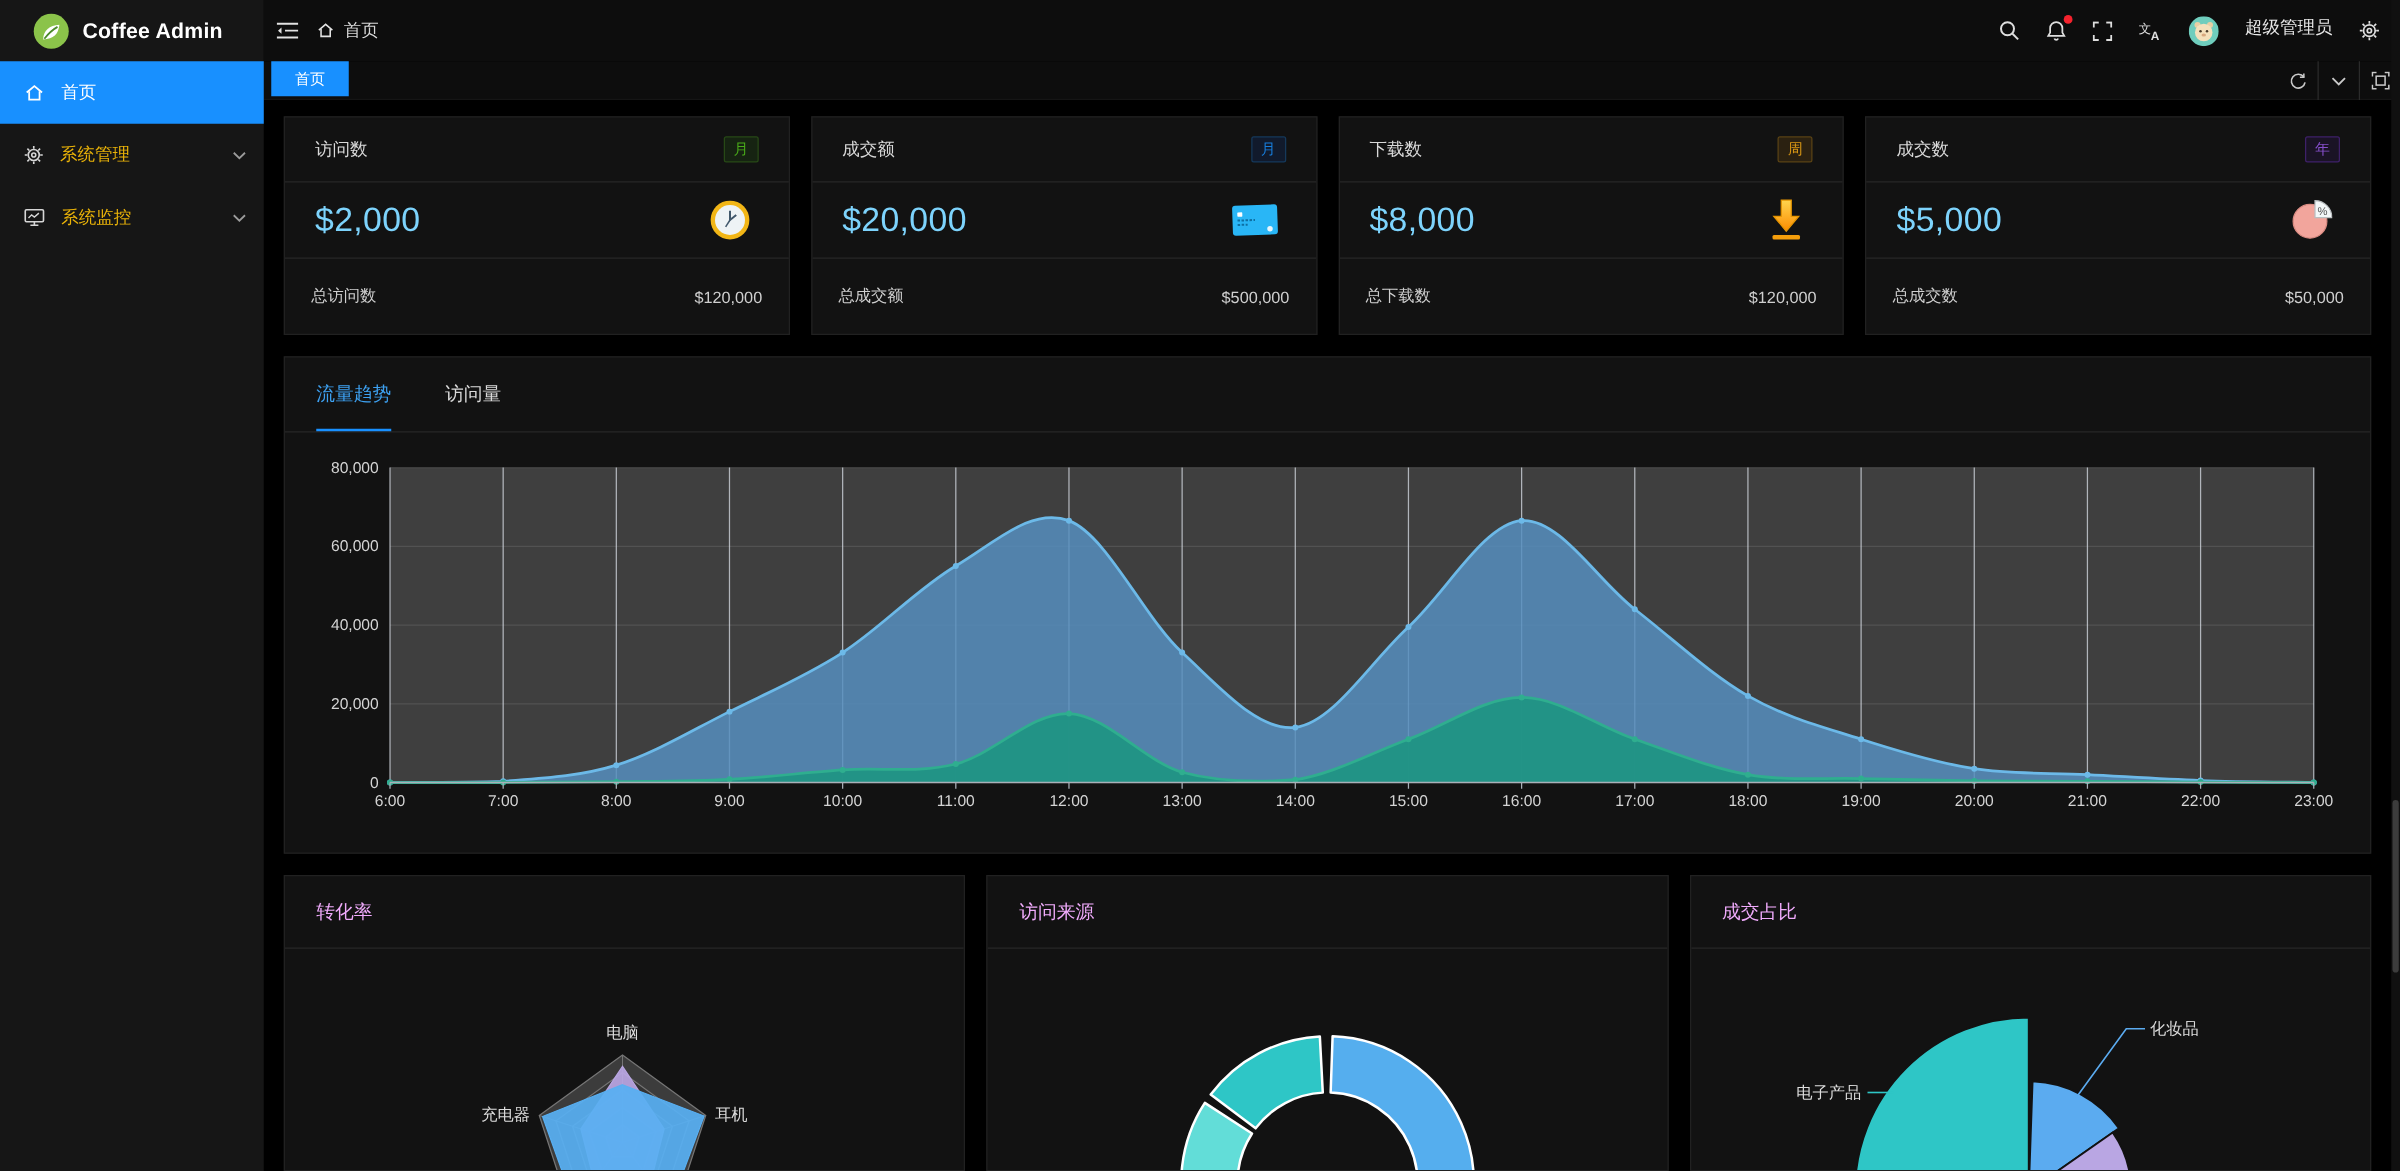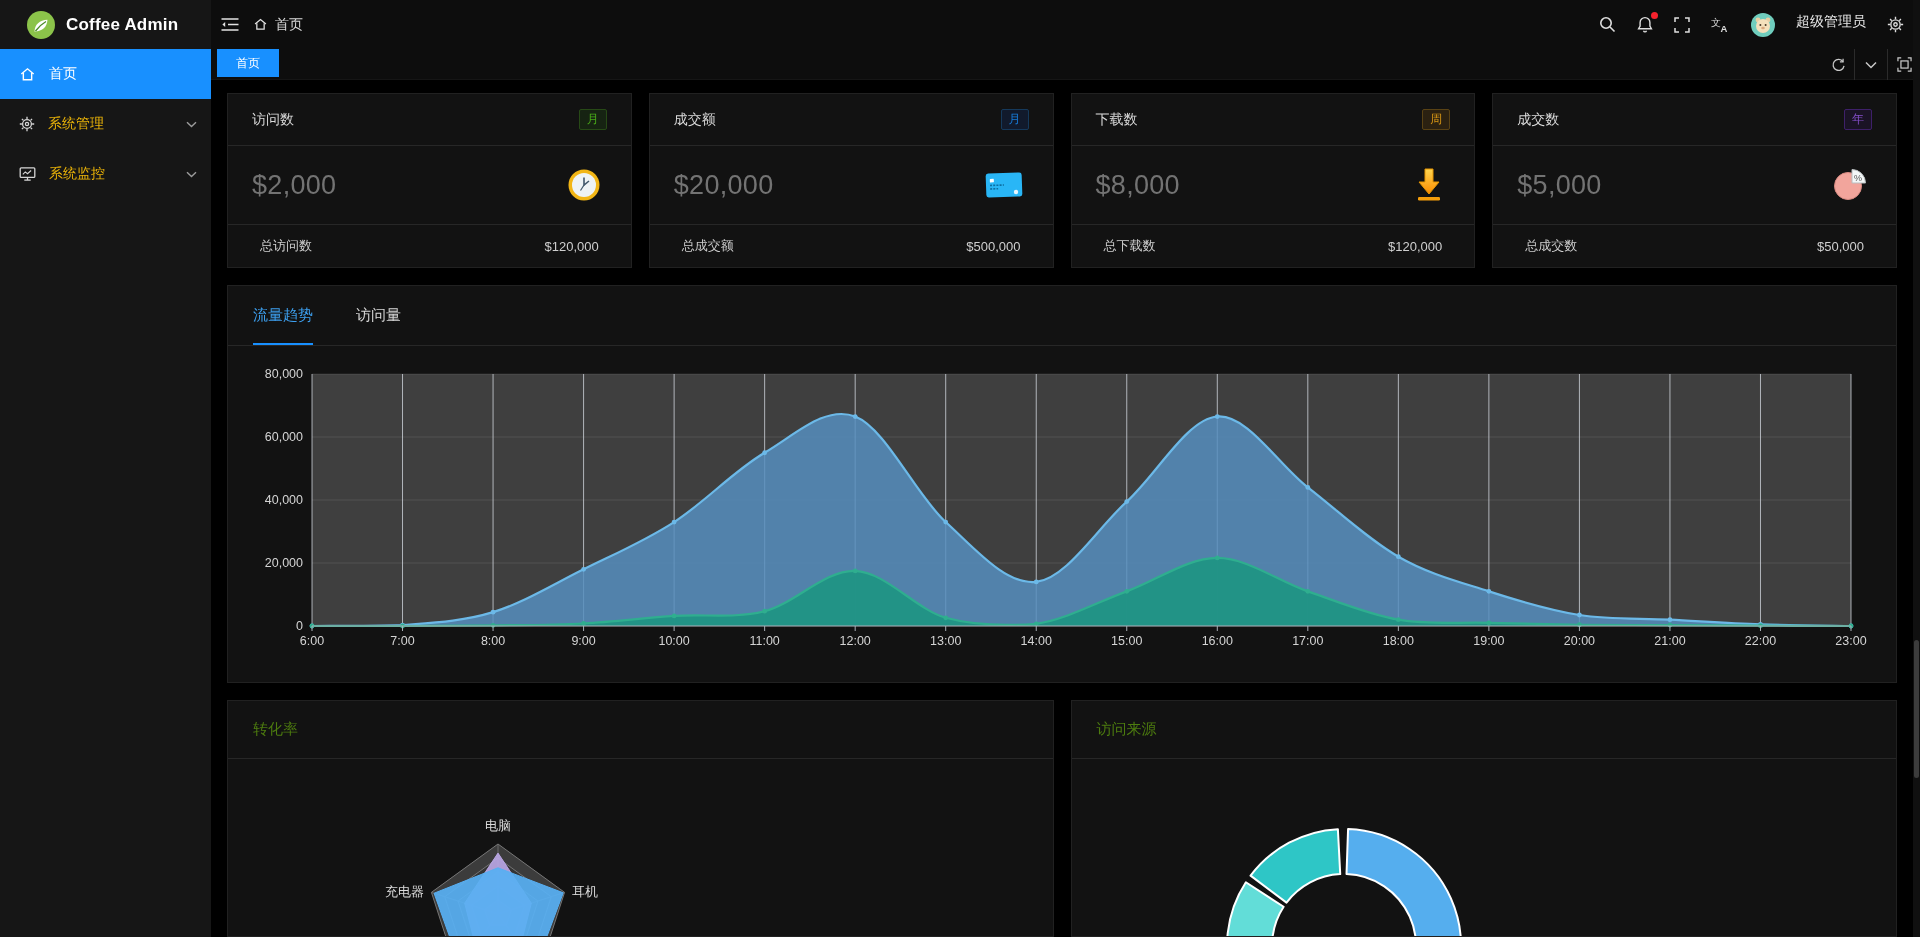--- a/index.html
+++ b/index.html
@@ -29,31 +29,31 @@
   .tab-ctrl{width:33px;height:100%;display:flex;align-items:center;justify-content:center;color:#c9c9c9;cursor:pointer}
   .tab-ctrl + .tab-ctrl{border-left:1px solid #2b2b2b}
   
   .content{position:absolute;left:211px;top:80px;right:0;bottom:0;padding:13px 23px 0 16px}
   .card{background:#121212;border:1px solid #212121}
   .stat-row{display:flex;gap:17px;height:175px}
   .stat-card{flex:1;display:flex;flex-direction:column}
   .stat-head{height:52px;display:flex;align-items:center;justify-content:space-between;padding:0 24px;border-bottom:1px solid #272727;font-size:14px;color:#d9d9d9}
   .badge{font-size:12px;line-height:1;padding:3px 7px 4px;border:1px solid;border-radius:2px}
   .stat-body{flex:1;display:flex;align-items:center;justify-content:space-between;padding:0 30px 0 24px}
-  .stat-value{font-size:27px;color:#737373;letter-spacing:.3px}
-  .stat-foot{height:43px;border-top:1px solid #272727;display:flex;align-items:center;justify-content:space-between;padding:0 32px;font-size:13px;color:#cfcfcf}
+  .stat-value{font-size:27px;color:#7dd3fc;letter-spacing:.3px}
+  .stat-foot{height:61px;border-top:1px solid #272727;display:flex;align-items:center;justify-content:space-between;padding:0 21px;font-size:13px;color:#cfcfcf}
   .trend-card{margin-top:17px;height:398px;position:relative}
   .trend-tabs{height:60px;display:flex;align-items:stretch;padding-left:25px;gap:43px;border-bottom:1px solid #272727}
   .trend-tab{font-size:15px;color:#d9d9d9;position:relative;display:flex;align-items:center;cursor:pointer}
   .trend-tab.active{color:#3da0f0}
   .trend-tab.active::after{content:"";position:absolute;left:0;right:0;bottom:0;height:2px;background:#1890ff}
   #area-svg{position:absolute;left:0;top:0}
   .bottom-row{display:flex;gap:17px;margin-top:17px;height:237px}
   .bottom-card{flex:1;position:relative;overflow:hidden}
-  .bottom-head{height:58px;display:flex;align-items:center;padding-left:25px;font-size:15px;color:#4d7c0f;border-bottom:1px solid #272727}
+  .bottom-head{height:58px;display:flex;align-items:center;padding-left:25px;font-size:15px;color:#f0abfc;border-bottom:1px solid #272727}
   .bchart{position:absolute;left:0;top:58px}
   
   .scrollbar{position:absolute;right:0;top:0;width:7px;height:937px;background:#101010;z-index:20}
   .scroll-thumb{position:absolute;right:1px;top:640px;height:138px;width:5px;background:#3c3c3c;border-radius:3px}
   svg{display:block}
   text{font-family:"Liberation Sans","DejaVu Sans",sans-serif}
 </style>
 </head>
 <body>
 
@@ -460,18 +460,34 @@
     <section class="card bottom-card">
       <div class="bottom-head">访问来源</div>
       <svg class="bchart" id="donut-svg" width="543" height="180">
           <g>
             <path d="M276.0832411141926,70.0712732387658 A117,117 0 0 1 361.6271998449204,262.2061503333251 L327.1551999045664,233.28070789743083 A72,72 0 0 0 274.51276376258005,115.0438604546251 Z" fill="#55aeee" stroke="#ffffff" stroke-width="2" stroke-linejoin="round"></path>
             <path d="M178.55964532446671,116.58764229121037 A117,117 0 0 1 265.8766931195756,70.16034443371485 L268.23181115050807,115.09867349767069 A72,72 0 0 0 214.4982432765949,143.66931833305253 Z" fill="#2ec6c6" stroke="#ffffff" stroke-width="2" stroke-linejoin="round"></path>
             <path d="M162.0559633680487,227.01635676910323 A117,117 0 0 1 173.87554355038537,123.27723290324184 L211.61571910792946,147.78598947891805 A72,72 0 0 0 204.3421313034146,211.62545031944813 Z" fill="#62ddd8" stroke="#ffffff" stroke-width="2" stroke-linejoin="round"></path>
           </g>
         </svg>
     </section>
+    <section class="card bottom-card">
+      <div class="bottom-head">成交占比</div>
+      <svg class="bchart" id="pie-svg" width="543" height="180">
+          <g>
+            <path d="M131,193.99999999999997 A139,139 0 0 1 270,55 L270,194 Z" fill="#2ec6c6" stroke="#121212" stroke-width="1.5"></path>
+            <path d="M273.0711557098201,106.05360722231957 A88,88 0 0 1 342.08537989743127,143.52527360110795 L270,194 Z" fill="#5babf0" stroke="#121212" stroke-width="1.5"></path>
+            <path d="M337.1704676316973,146.96673221921424 A82,82 0 0 1 351.9500478155659,191.13824127039493 L270,194 Z" fill="#b9a6e3" stroke="#121212" stroke-width="1.5"></path>
+          </g>
+          <g>
+            <line x1="141" y1="115" x2="162" y2="115" stroke="#2ec6c6" stroke-width="1.3"></line>
+            <text x="136" y="119" text-anchor="end" font-size="13" fill="#dcdcdc">电子产品</text>
+            <path d="M308,119 L348,64 L363,64" fill="none" stroke="#5babf0" stroke-width="1.3"></path>
+            <text x="367" y="68" text-anchor="start" font-size="13" fill="#dcdcdc">化妆品</text>
+          </g>
+        </svg>
+    </section>
   </div>
 </main>
 
 <div class="scrollbar">
   <div class="scroll-thumb"></div>
 </div>
 
 </body></html>

